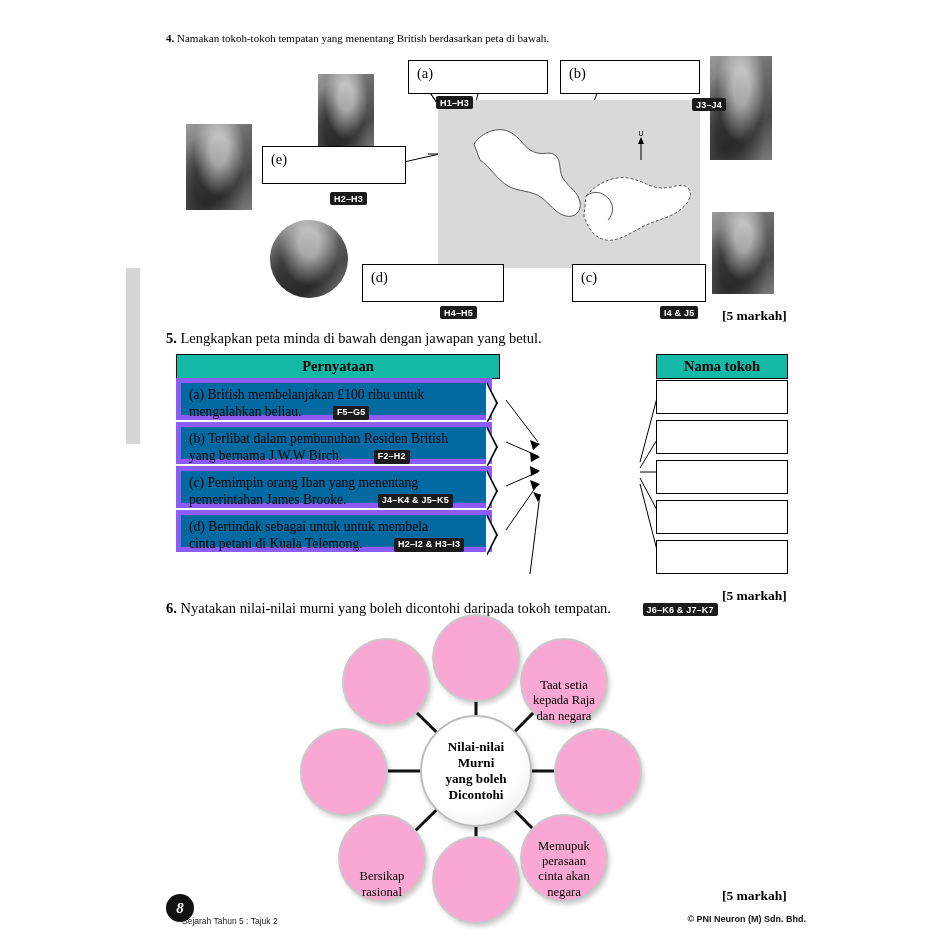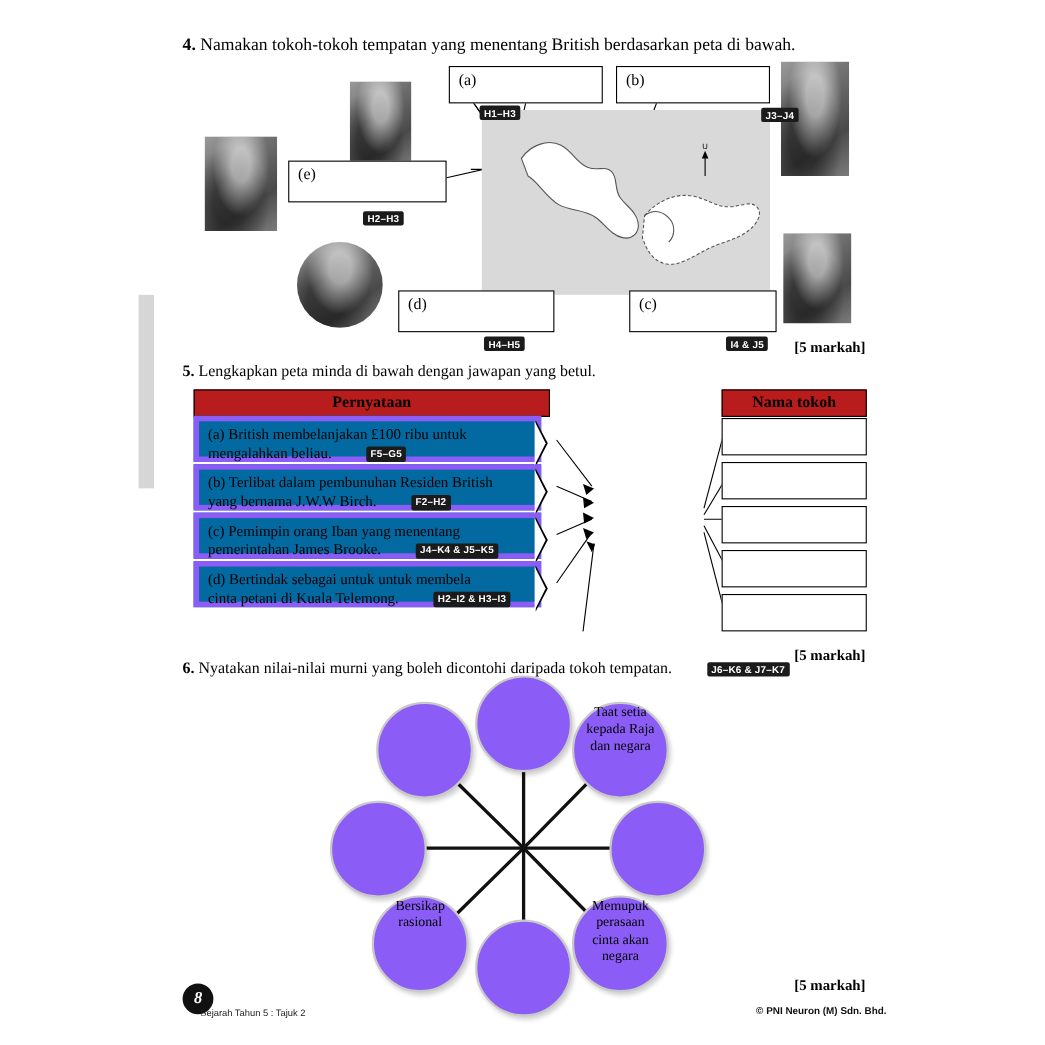--- a/index.html
+++ b/index.html
@@ -29,21 +29,21 @@
   .marks { font-family:"Liberation Serif", serif; font-size:13.5px;font-weight:bold; }
 
   
   .side-tab {
     position:absolute; left:126px; top:268px; width:14px; height:176px;
     background:#d6d6d6;
   }
 
   
   .q4 { position:absolute; left:166px; top:32px; width:640px; }
-  .q4 .qtext { font-size:16px; }
+  .q4 .qtext { font-size:11px; }
   .q4-stage { position:absolute; left:166px; top:52px; width:640px; height:262px; }
 
   .box {
     position:absolute; border:1px solid #000; background:#fff;
     font-size:14.5px; padding:4px 8px;
   }
   .photo {
     position:absolute; border:0; background:#8f8f8f;
     overflow:hidden;
   }
@@ -57,21 +57,21 @@
   .photo.round { border-radius:50%; }
   .map {
     position:absolute; background:#d9d9d9; border:0;
   }
   .map svg { display:block; }
 
   
   .q5 { position:absolute; left:166px; top:330px; width:640px; }
   .q5 .qtext { font-size:14.5px; }
   .hdr {
-    position:absolute; border:1px solid #000; background:#b91c1c;
+    position:absolute; border:1px solid #000; background:#14b8a6;
     text-align:center; font-weight:700; font-size:14.5px; padding:3px 0;
   }
   .stmt {
     position:absolute; font-size:13.6px; line-height:1.25;
   }
   .stmt .arrowbox {
     position:relative; border:5px solid #8b5cf6; background:#0369a1;
     padding:4px 22px 16px 8px; height:100%;
   }
   .stmt .arrowbox::after{
@@ -94,23 +94,23 @@
     display:flex; align-items:center; justify-content:center;
   }
   .nama-box{ position:absolute; border:1px solid #000; background:#fff; }
 
   
   .q6 { position:absolute; left:166px; top:600px; width:640px; }
   .q6 .qtext { font-size:14.5px; }
 
   .petal{
     position:absolute; width:88px; height:88px; border-radius:50%;
-    border:2px solid #c9c9c9; background:#8b5cf6;
+    border:2px solid #c9c9c9; background:#f9a8d4;
     box-shadow: 2px 3px 4px rgba(0,0,0,.18);
-    display:flex; align-items:flex-start; justify-content:center;
+    display:flex; align-items:flex-end; justify-content:center;
     text-align:center; font-size:12.6px; line-height:1.22;
   }
   .hub{
     position:absolute; width:112px; height:112px; border-radius:50%;
     border:2px solid #bdbdbd;
     background: radial-gradient(circle at 40% 35%, #ffffff 0 58%, #e2e2e2 100%);
     box-shadow: 2px 3px 5px rgba(0,0,0,.22);
     display:flex; align-items:center; justify-content:center;
     text-align:center; font-weight:700; font-size:13.2px; line-height:1.2;
     z-index:3;
@@ -359,20 +359,28 @@
     <div class="petal" style="left:62px;top:178px">
       <div>
         <div>Bersikap</div>
         <div>rasional</div>
       </div>
     </div>
     <div class="petal" style="left:24px;top:92px">
         <span></span>
       </div>
 
+    <div class="hub" style="left:144px;top:79px">
+      <div>
+        <div>Nilai-nilai</div>
+        <div>Murni</div>
+        <div>yang boleh</div>
+        <div>Dicontohi</div>
+      </div>
+    </div>
   </div>
 
   <div class="marks" style="position:absolute;left:722px;top:888px">[5 markah]</div>
 
   <div class="pagebadge">8</div>
   <div class="footleft">Sejarah Tahun 5 : Tajuk 2</div>
   <div class="footright">© PNI Neuron (M) Sdn. Bhd.</div>
 
 </div>
 

